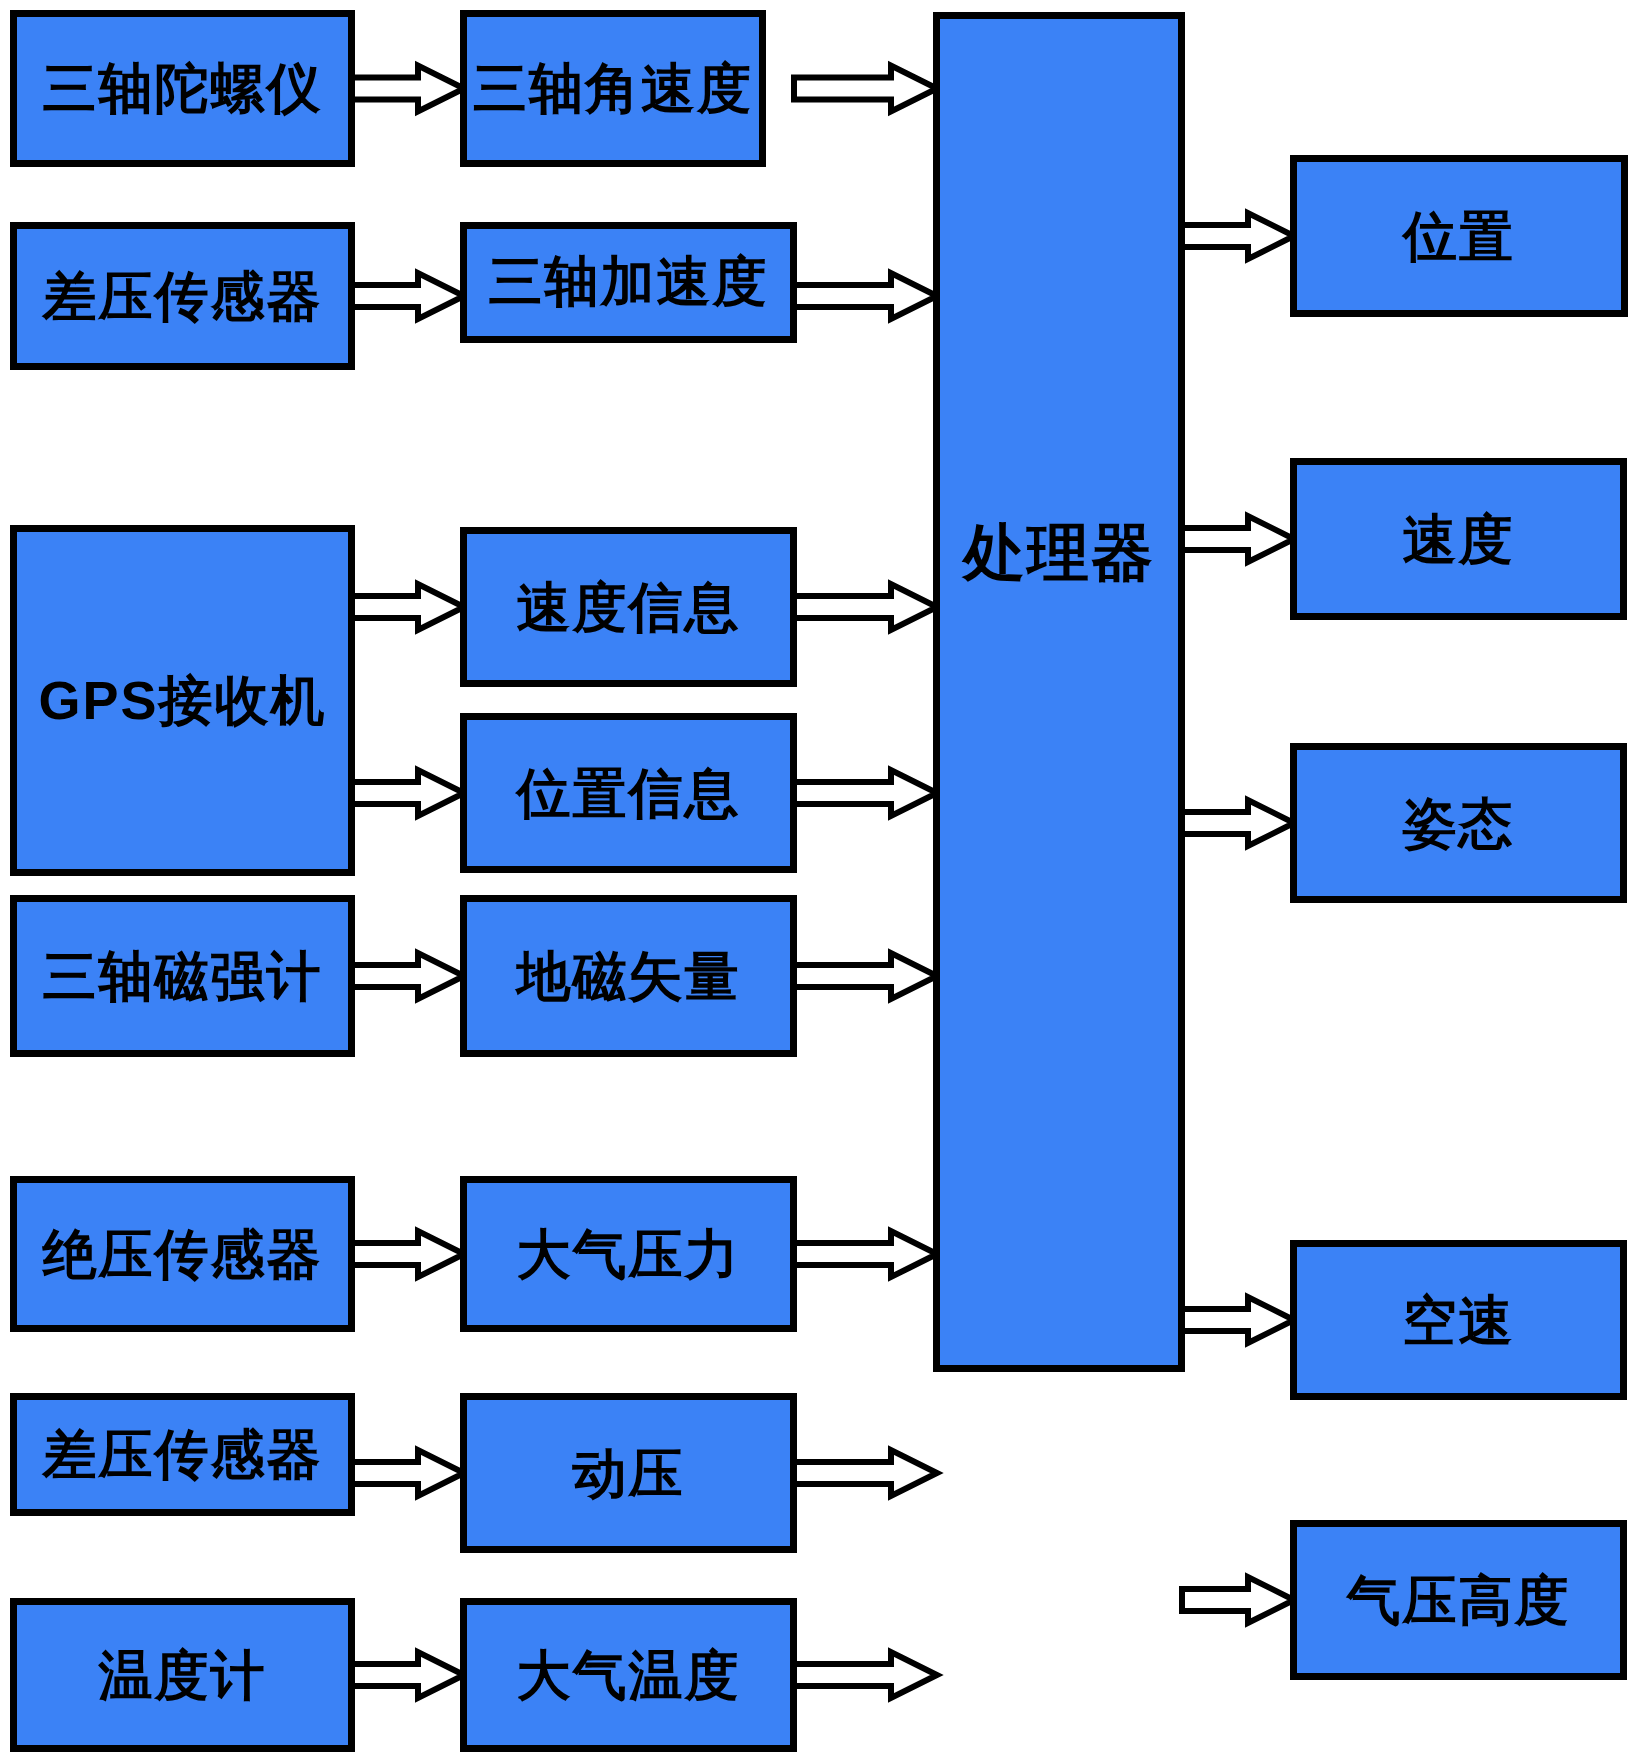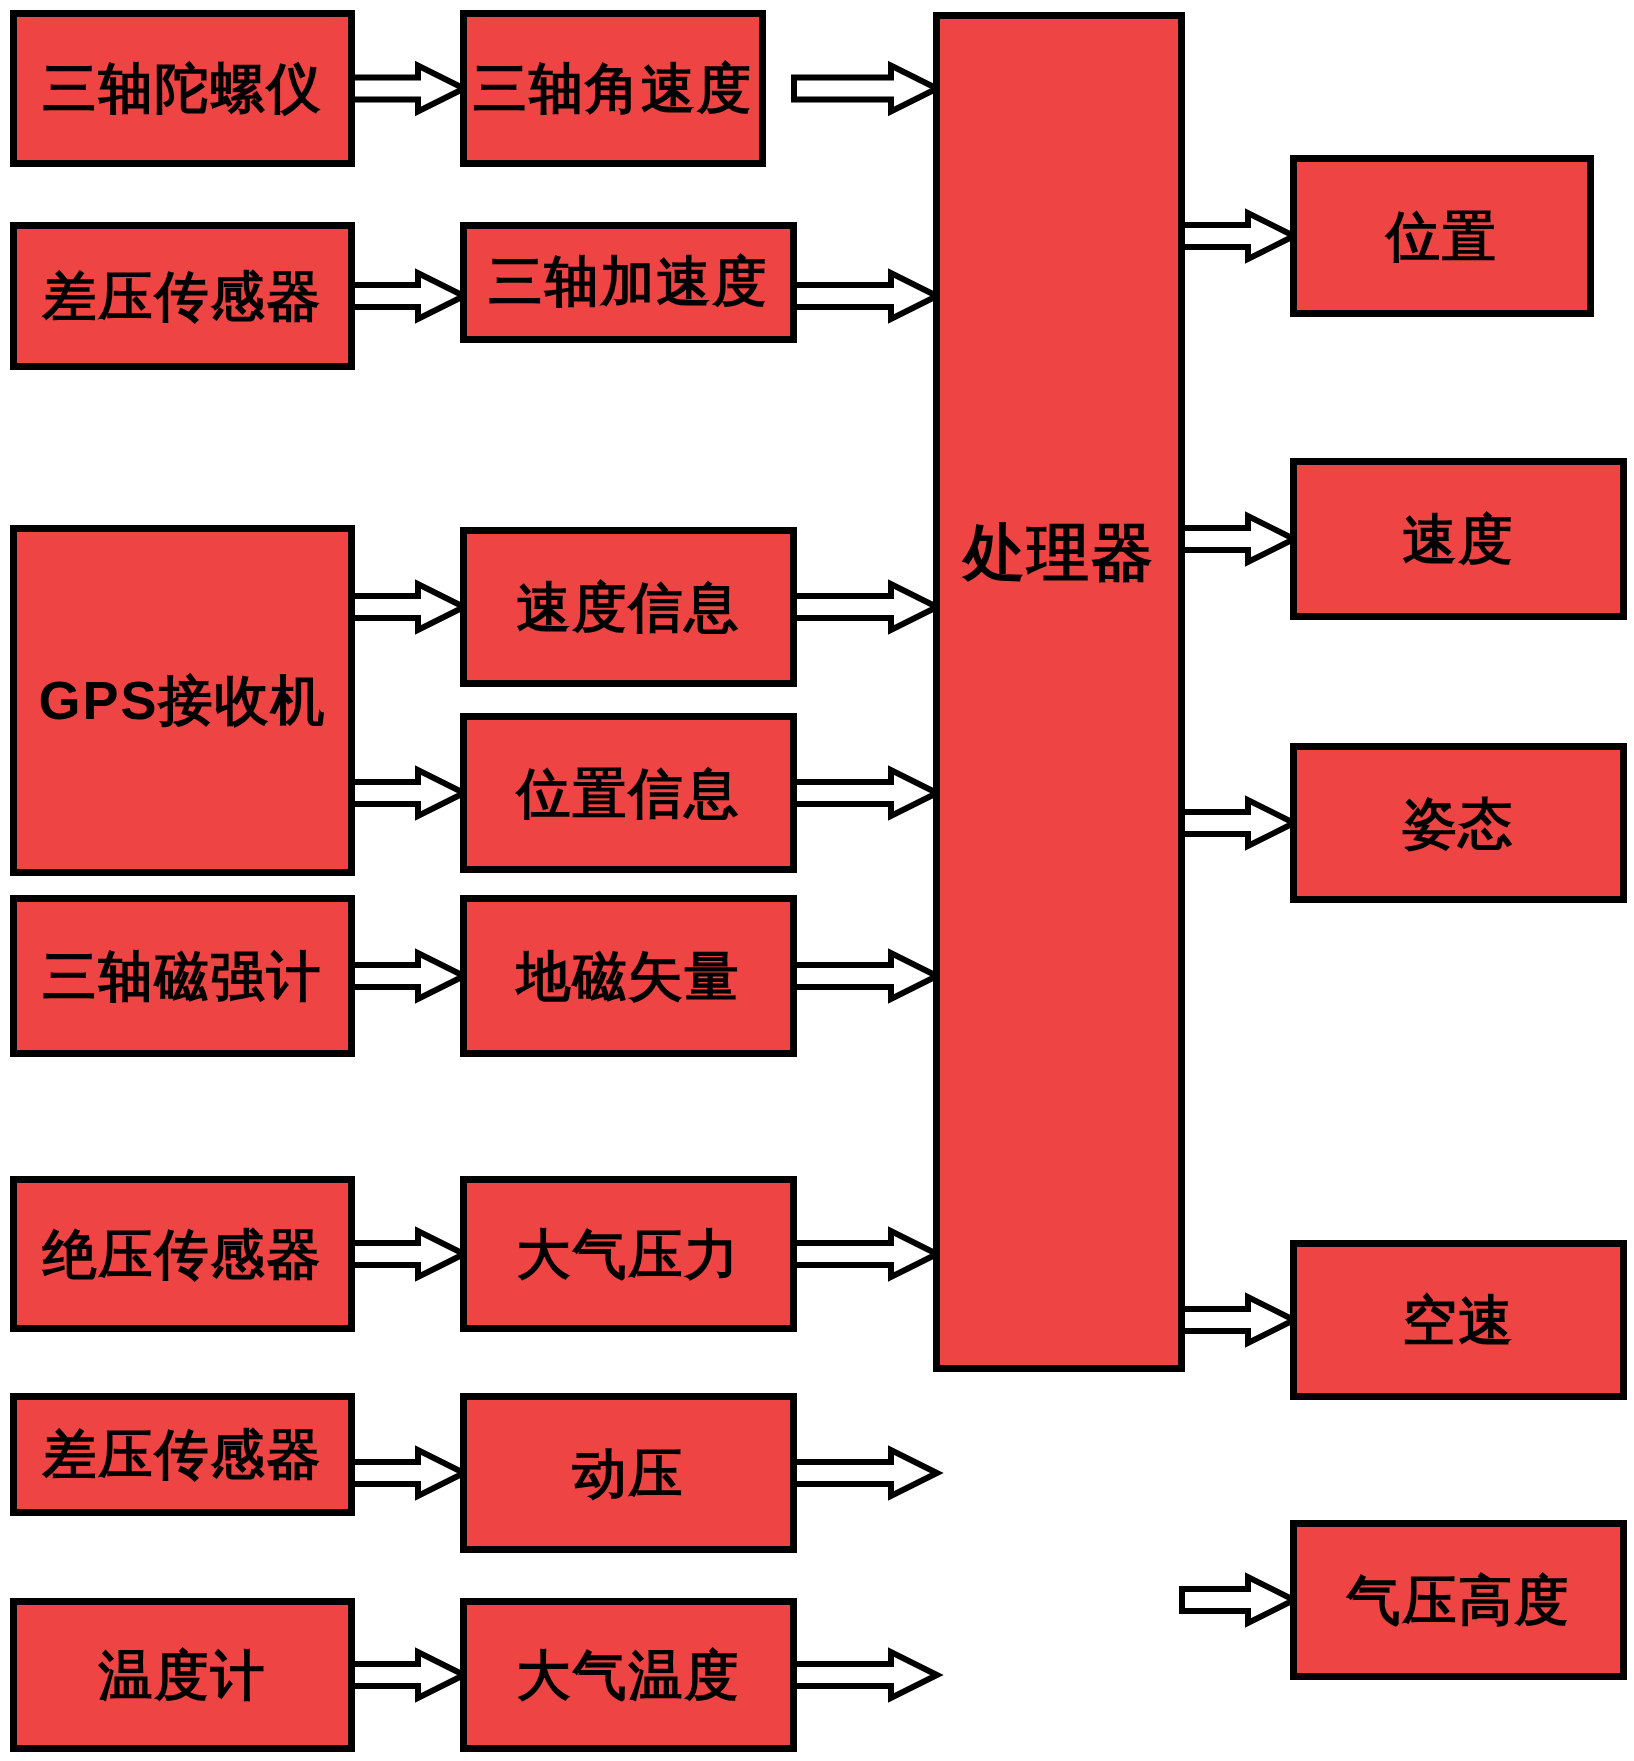--- a/index.html
+++ b/index.html
@@ -19,21 +19,21 @@
     position: absolute;
     left: 0;
     top: 0;
     width: 1634px;
     height: 1761px;
   }
   .node {
     position: absolute;
     box-sizing: border-box;
     border: 7px solid #000000;
-    background: #ef4444;
+    background: #3b82f6;
     display: flex;
     align-items: center;
     justify-content: center;
     font-size: 54px;
     font-weight: 700;
     color: #000000;
     letter-spacing: 2px;
     white-space: nowrap;
     z-index: 2;
   }
@@ -121,21 +121,21 @@
     <span class="lbl">动压</span>
   </div>
   <div class="node" style="left: 460px; top: 1598px; width: 337px; height: 154px;">
     <span class="lbl">大气温度</span>
   </div>
 
   <div class="node processor" style="left: 933px; top: 12px; width: 252px; height: 1360px;">
     <span class="lbl">处理器</span>
   </div>
 
-  <div class="node" style="left: 1290px; top: 155px; width: 304px; height: 162px;">
+  <div class="node" style="left: 1290px; top: 155px; width: 338px; height: 162px;">
     <span class="lbl">位置</span>
   </div>
   <div class="node" style="left: 1290px; top: 458px; width: 337px; height: 162px;">
     <span class="lbl">速度</span>
   </div>
   <div class="node" style="left: 1290px; top: 743px; width: 337px; height: 160px;">
     <span class="lbl">姿态</span>
   </div>
   <div class="node" style="left: 1290px; top: 1240px; width: 337px; height: 160px;">
     <span class="lbl">空速</span>

